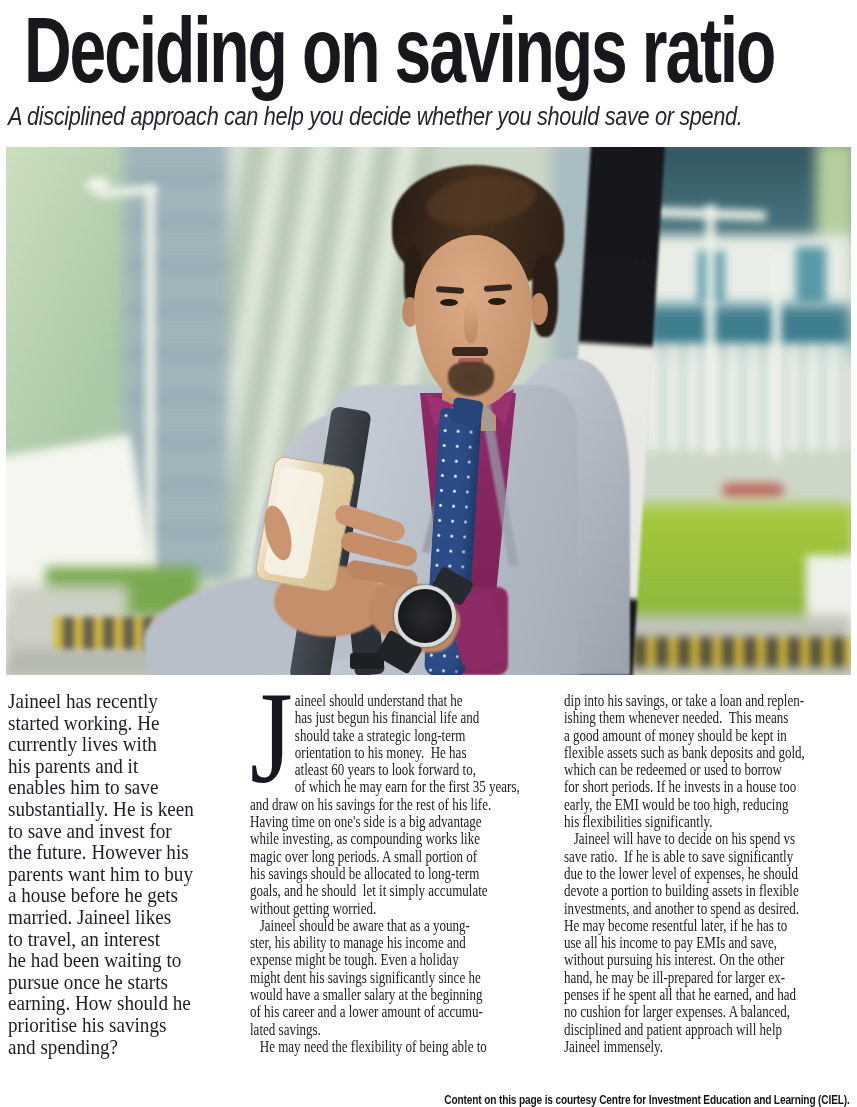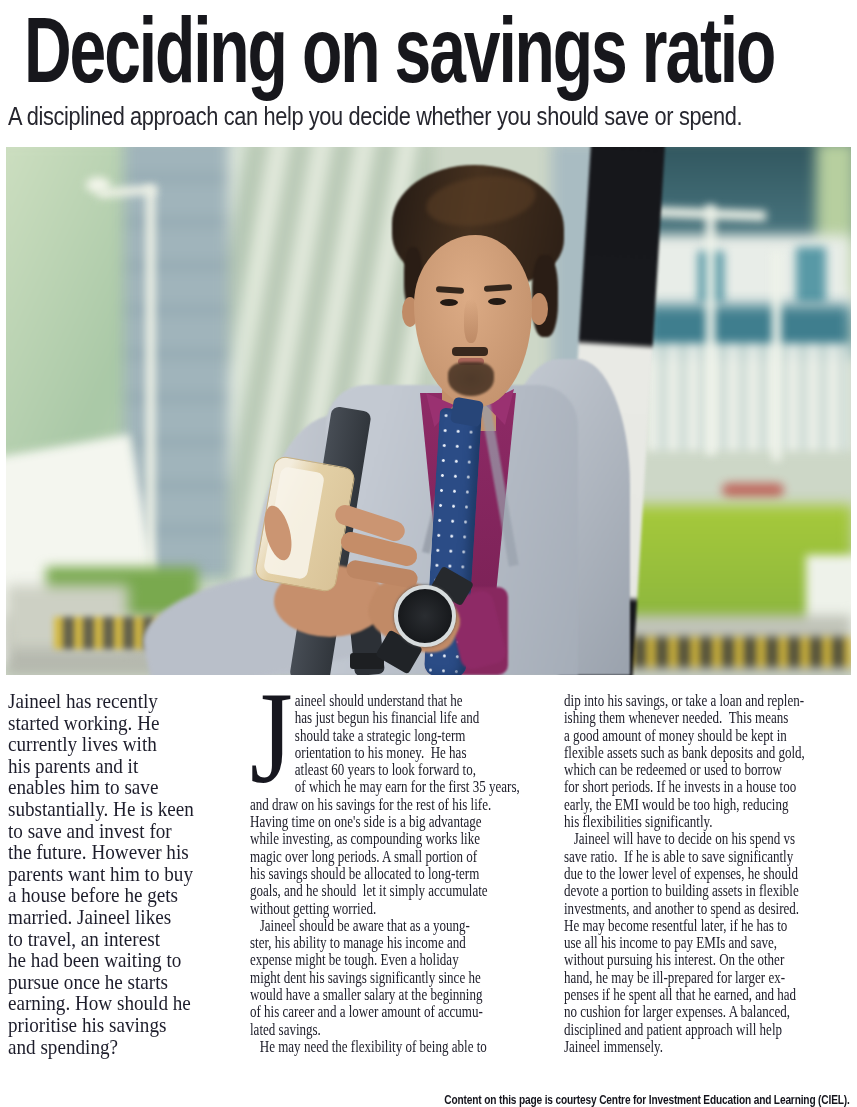--- a/index.html
+++ b/index.html
@@ -4,21 +4,21 @@
 <style>
   html,body{margin:0;padding:0;background:#ffffff;}
   body{width:857px;height:1107px;position:relative;overflow:hidden;
        font-family:"Liberation Sans",sans-serif;}
   .abs{position:absolute;}
   
   .title-wrap{left:24px;top:2px;width:849px;height:100px;}
   .title{display:inline-block;white-space:nowrap;font-weight:700;
          font-size:93px;line-height:96px;letter-spacing:-3px;color:#17171c;
          transform:scaleX(0.71);transform-origin:top left;}
-  .subtitle-wrap{left:8px;top:101px;width:849px;}
+  .subtitle-wrap{left:8px;top:101px;width:849px;font-style:italic;}
   .subtitle{display:inline-block;white-space:nowrap;font-size:25px;line-height:30px;
             font-weight:400;color:#26262e;letter-spacing:-0.4px;
             transform:scaleX(0.87);transform-origin:top left;}
   
   .photo{left:6px;top:147px;width:845px;height:528px;background:#cdd7c7;overflow:hidden;}
   .ph{position:absolute;}
   
   .lines{white-space:pre;}
   .col-intro{left:8px;top:690px;width:262px;font-family:"Liberation Serif",serif;
              font-size:22px;line-height:21.6px;color:#1d1d2b;

